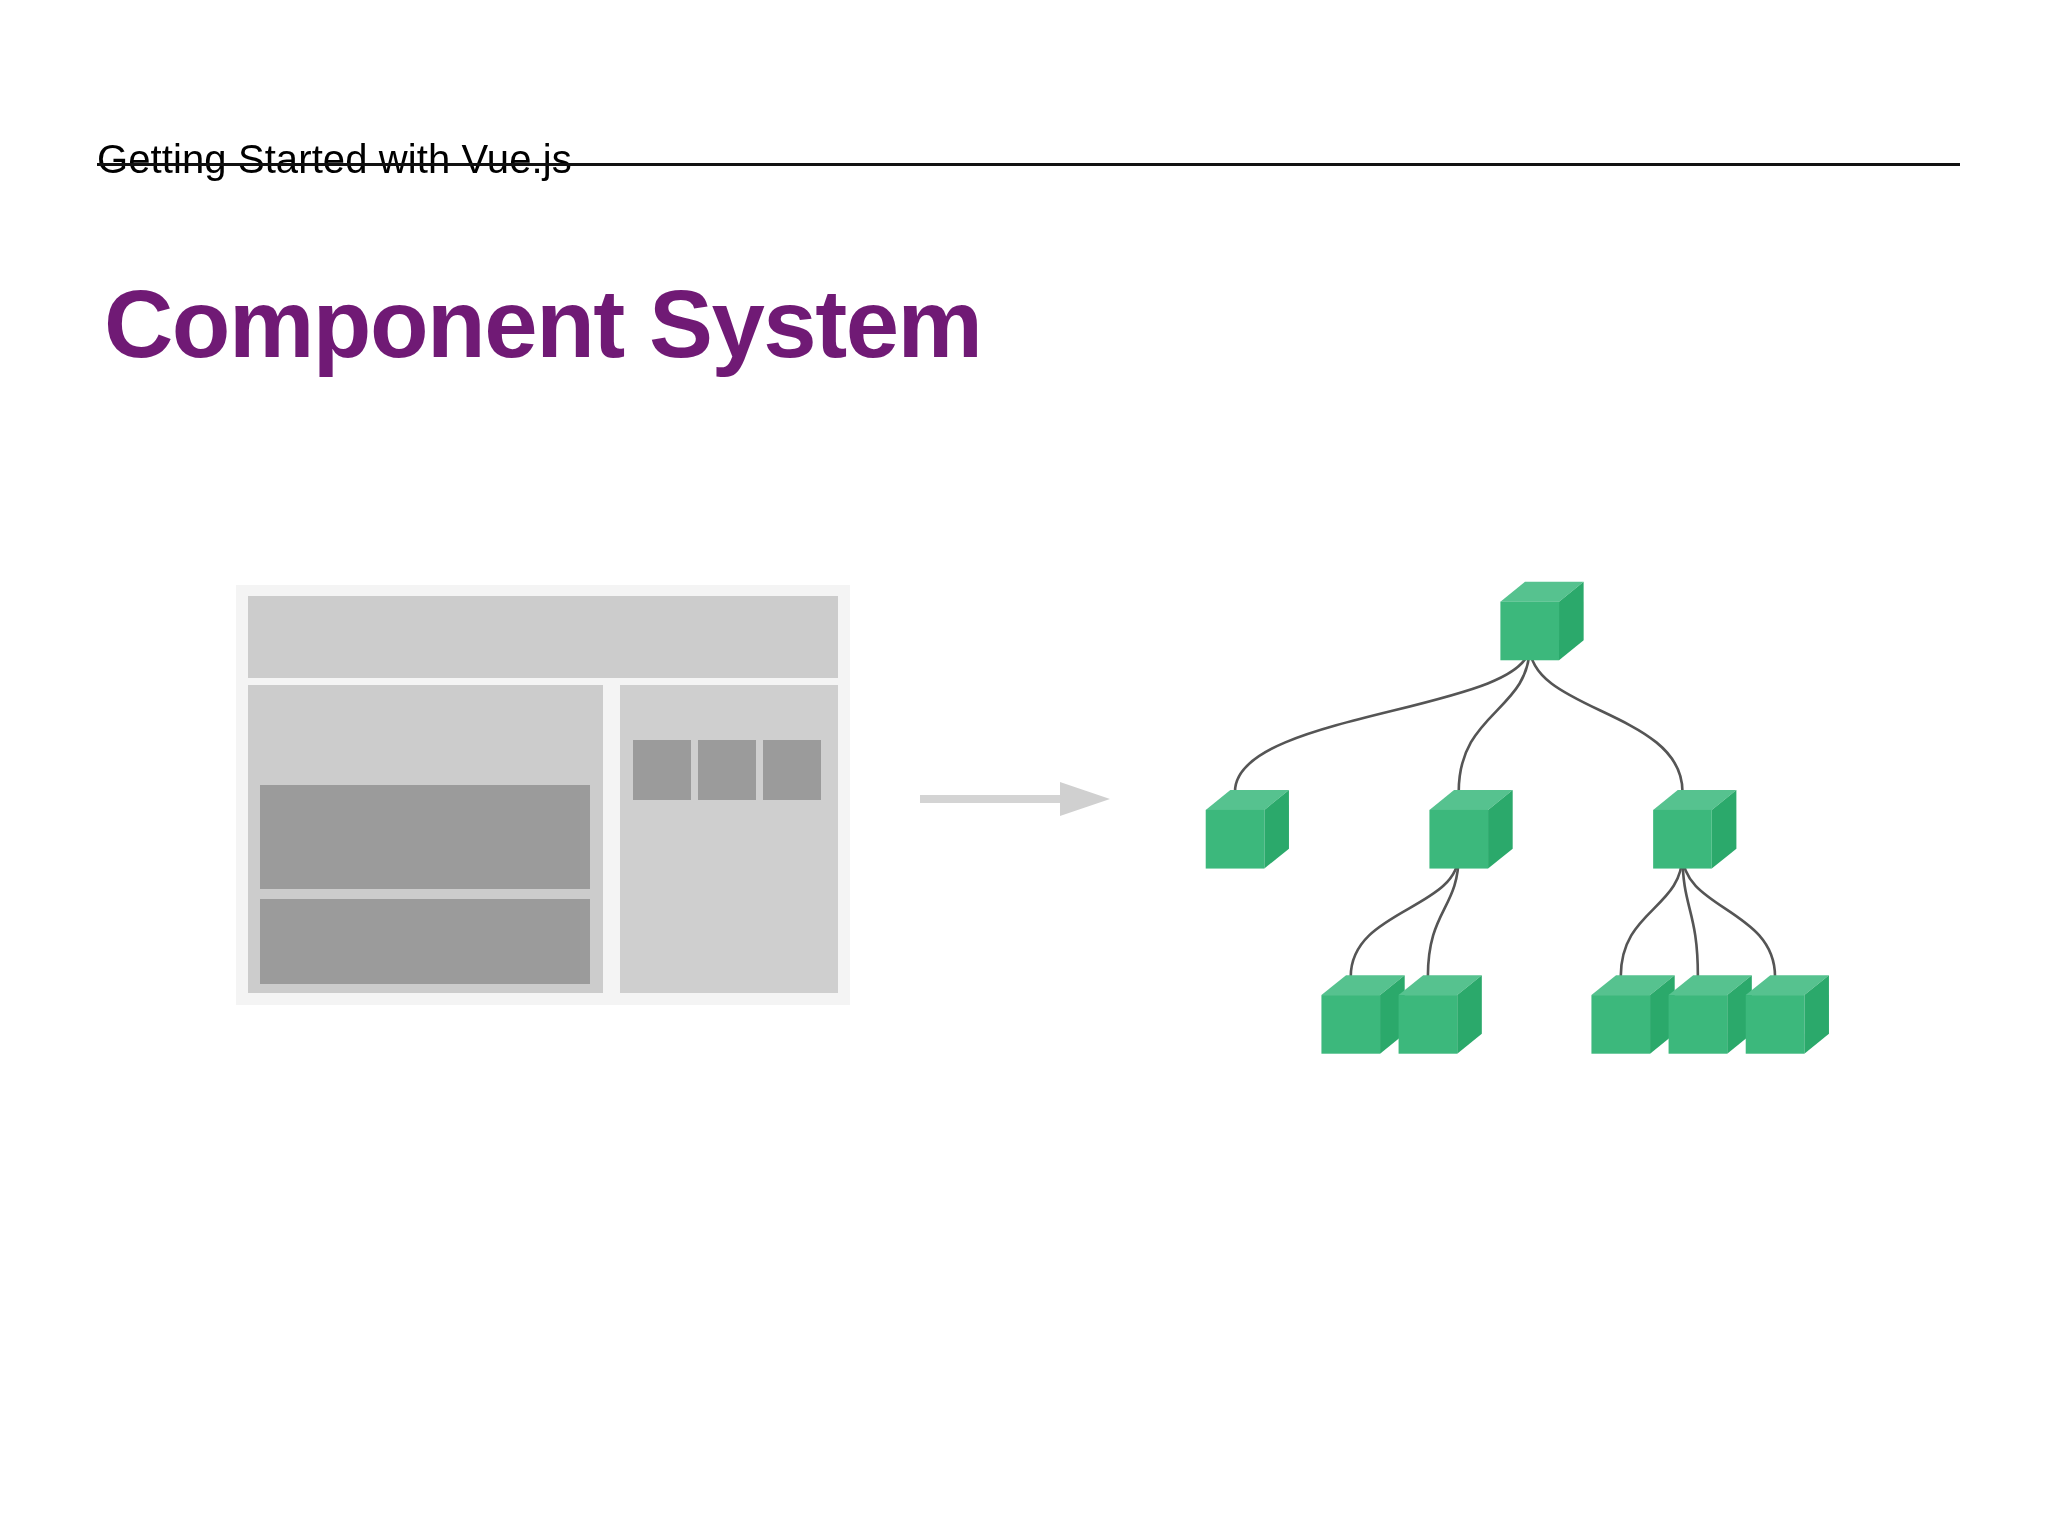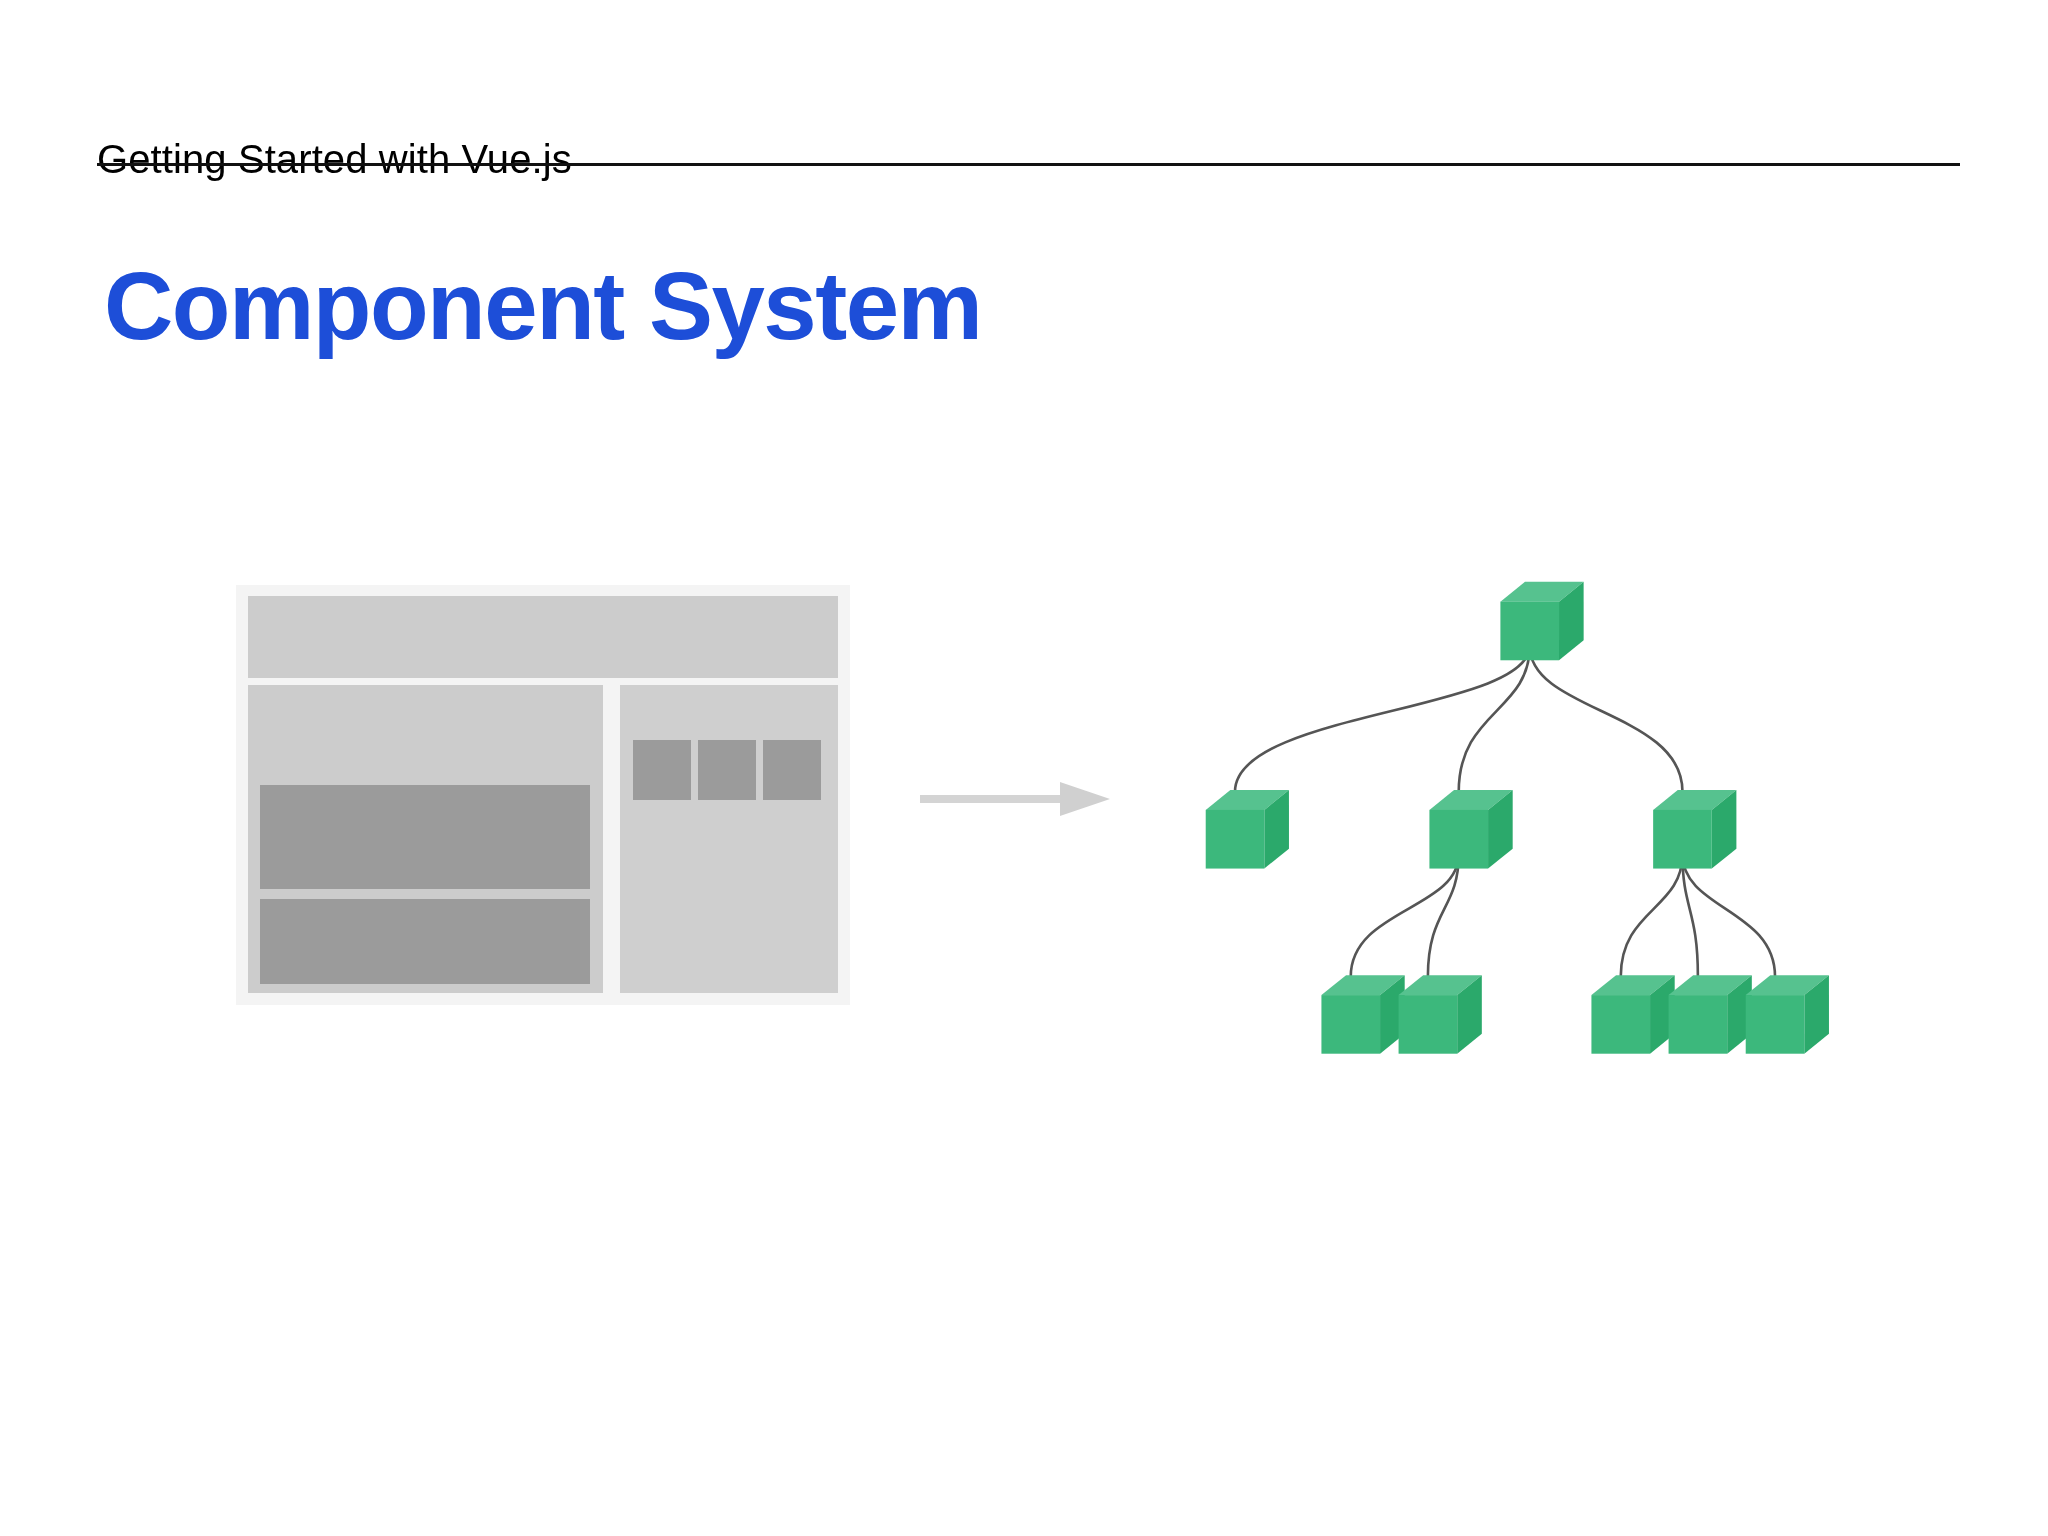--- a/index.html
+++ b/index.html
@@ -45,26 +45,26 @@
     top: 163px;
     width: 1863px;
     height: 3px;
     background: #111111;
   }
 
   
   .slide-title {
     position: absolute;
     left: 104px;
-    top: 192px;
+    top: 210px;
     font-size: 96px;
     line-height: 1.05;
     font-weight: 700;
     letter-spacing: -1.5px;
-    color: #1d4ed8;
+    color: #701a75;
     white-space: nowrap;
   }
 
   
   .figure {
     position: absolute;
     left: 0;
     top: 0;
     width: 2048px;
     height: 1536px;

